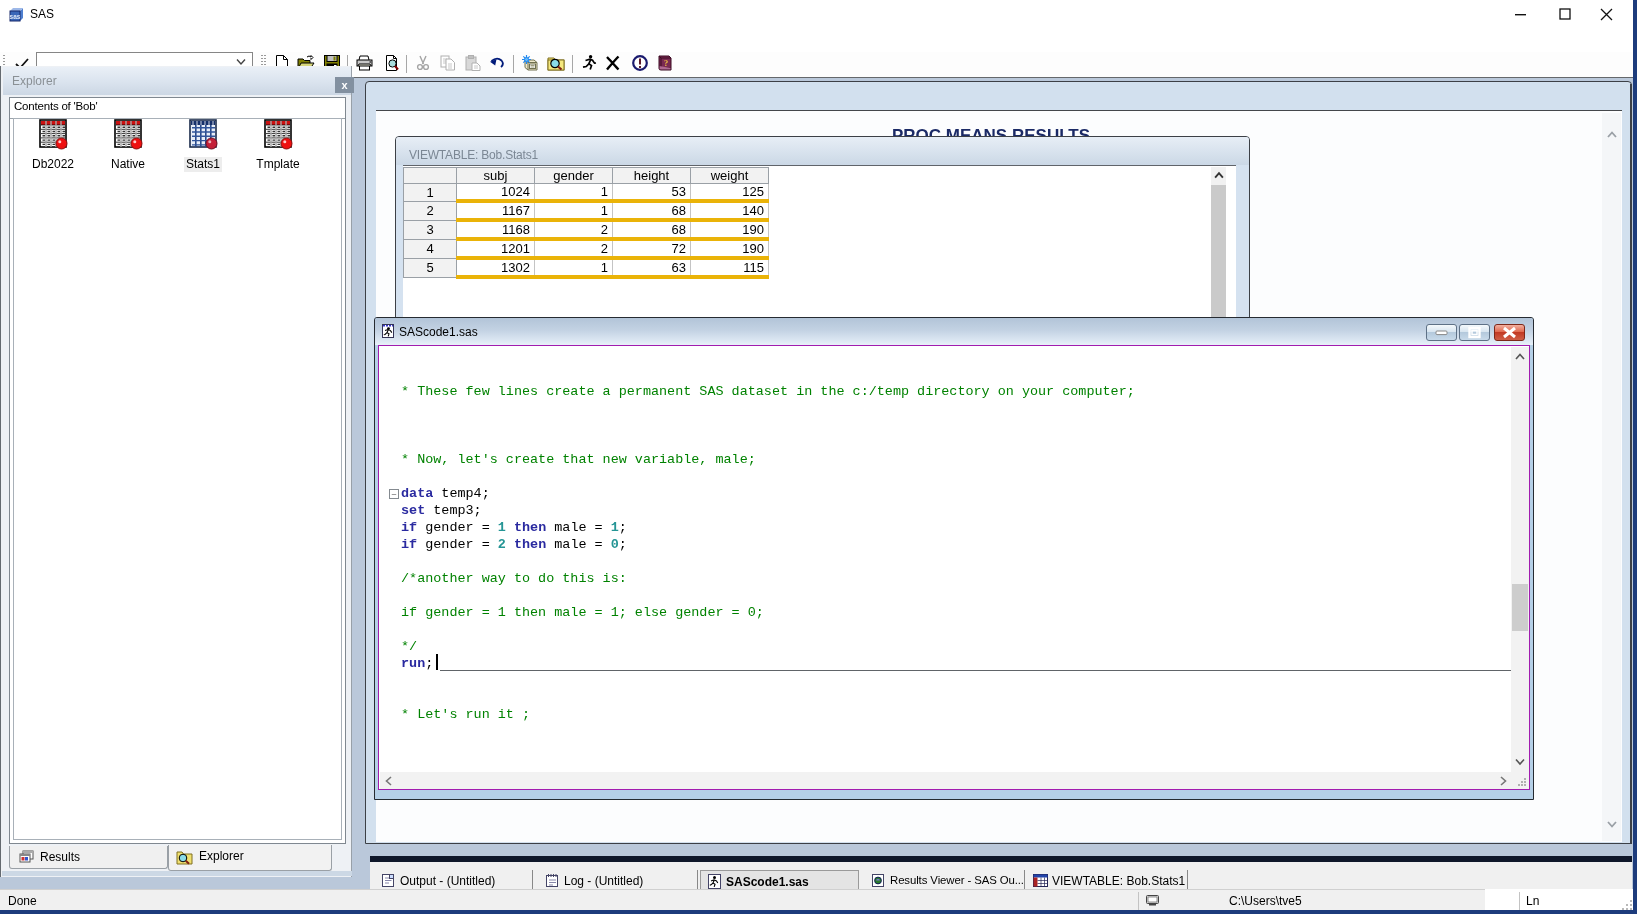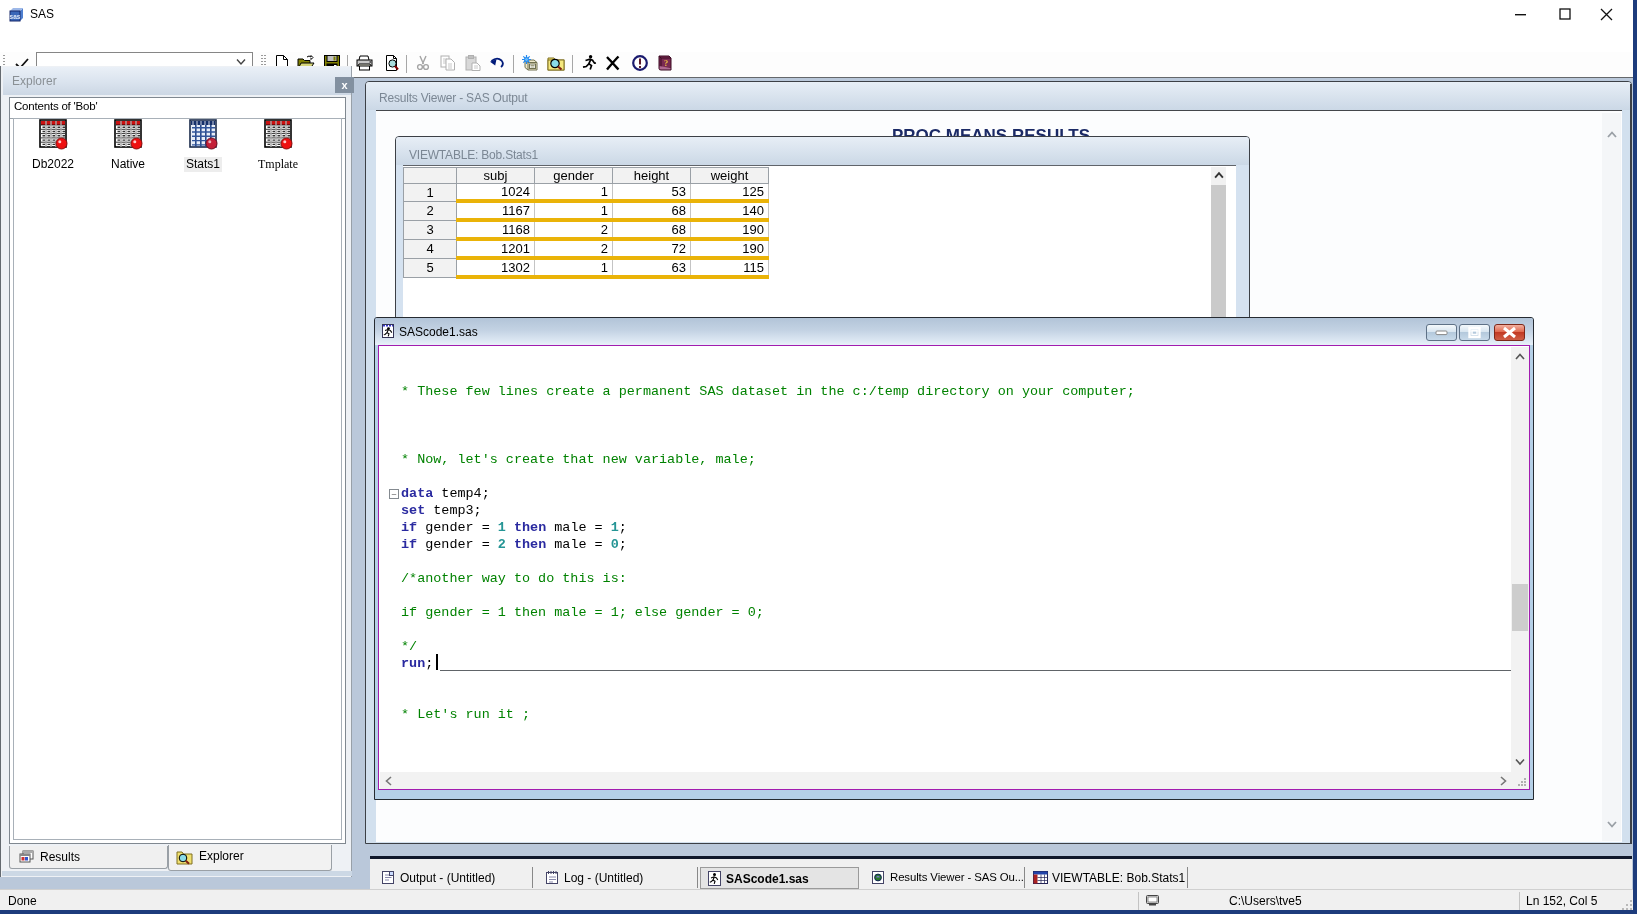--- a/index.html
+++ b/index.html
@@ -111,28 +111,28 @@
     text-align:center; color:#333; }
   #caret { position:absolute; width:2px; height:16px; background:#000; }
   #secline { position:absolute; height:1px; background:#606468; }
   #scvsb { position:absolute; right:0; top:1px; width:18px; bottom:17px; background:#f2f2f2; }
   #scvthumb { position:absolute; left:1px; width:16px; background:#cdcdcd; }
   #schsb { position:absolute; left:1px; right:18px; bottom:0px; height:17px; background:#f2f2f2; }
   #sccorner { position:absolute; right:0; bottom:0; width:18px; height:17px; background:#f2f2f2; }
 
   
   #winbar { left:370px; top:856px; width:1262px; height:33px; background:#f0f0f0;
-    border-top:3px solid #0f172a; }
+    border-top:6px solid #0f172a; }
   .wtab { position:absolute; top:8px; height:22px; font-size:12px; color:#000; }
   .wtab .wt { position:absolute; left:22px; top:4px; white-space:nowrap; }
   .wsep { position:absolute; top:8px; height:21px; width:1px; background:#888; }
   #wtabsel { background:#e4e4e4; border:1px solid #9a9a9a; }
 
   
-  #statusbar { left:0; top:889px; width:1637px; height:21px; background:#f0f0f0;
+  #statusbar { left:0; top:889px; width:1485px; height:21px; background:#f0f0f0;
     border-top:1px solid #d0d0d0; }
   #statusbar .s { position:absolute; top:4px; font-size:12px; color:#000; }
   .ssep { position:absolute; top:2px; width:1px; height:18px; background:#c3c3c3; }
 
   #rvedge { left:1630px; top:84px; width:2px; height:760px; background:#3c4046; }
   #rightborder { left:1633px; top:0; width:4px; height:914px; background:#1d3c7c; }
   #bottomborder { left:0; top:910px; width:1637px; height:4px; background:#1d3c7c; }
 </style>
 </head>
 <body>
@@ -266,23 +266,20 @@
       <path d="M 3 1 L 5 3 L 15 3 M 5 3 L 5 13" fill="none" stroke="#3a0a22"></path>
       <path d="M 3 11 L 3 13.5 Q 3 15 5 15 L 15 15 L 15 13" fill="#b06a92" stroke="#3a0a22"></path>
       <text x="10" y="11" font-size="8.5" font-weight="bold" fill="#f0c040" text-anchor="middle" font-family="Liberation Serif">?</text>
     </svg>
   </div>
   <div class="abs" id="tbline"></div>
 
   <div class="abs" id="client"></div>
 
   <div class="mdiwin" id="rv">
-    <div class="mdicap">
-        <span class="t" style="left:13px;">Results Viewer - SAS Output</span>
-      </div>
     <div id="rvbody">
       <div id="procmeans">PROC MEANS RESULTS</div>
       <div id="rvsb">
         <svg class="chev" style="left:5px;top:17px" width="10" height="10" viewBox="0 0 10 10">
             <path d="M 1 7 L 5 2.5 L 9 7" fill="none" stroke="#9aa0a6" stroke-width="1.8"></path>
           </svg>
         <svg class="chev" style="left:5px;bottom:12px" width="10" height="10" viewBox="0 0 10 10">
             <path d="M 1 3 L 5 7.5 L 9 3" fill="none" stroke="#9aa0a6" stroke-width="1.8"></path>
           </svg>
       </div>
@@ -485,21 +482,21 @@
               <path d="M 6 6 h 1.6 v 22 h -1.6 z M 11 6 h 1.6 v 22 h -1.6 z M 16 6 h 1.6 v 22 h -1.6 z M 21 6 h 1.6 v 22 h -1.6 z"></path>
             </g>
             <g fill="#31559a">
               <path d="M 3 8 h 23 v 1.4 h -23 z M 3 12.3 h 23 v 1.4 h -23 z M 3 16.6 h 23 v 1.4 h -23 z M 3 20.9 h 23 v 1.4 h -23 z M 3 25.2 h 23 v 1.4 h -23 z"></path>
             </g>
             <circle cx="22.5" cy="24.5" r="5.5" fill="#c42038" stroke="#6a1020"></circle>
             <circle cx="20.8" cy="22.8" r="1.5" fill="#eab0b8"></circle>
           </svg>
           <br><span class="lbl" style="background:#ededed;">Stats1</span>
         </div>
-        <div class="dsicon" style="left:228px;font-family:Liberation Serif, serif;">
+        <div class="dsicon" style="left:228px;">
           <svg width="29" height="31" viewBox="0 0 29 31">
               <use href="#tblico"></use>
             </svg>
           <br><span class="lbl">Tmplate</span>
         </div>
       </div>
     </div>
     <div class="abs" style="left:1px;top:805px;width:350px;height:5px;background:#ccd8e5;"></div>
     <div class="docktab" id="tabResults">
       <svg style="position:absolute;left:9px;top:4px" width="16" height="14" viewBox="0 0 16 14">

